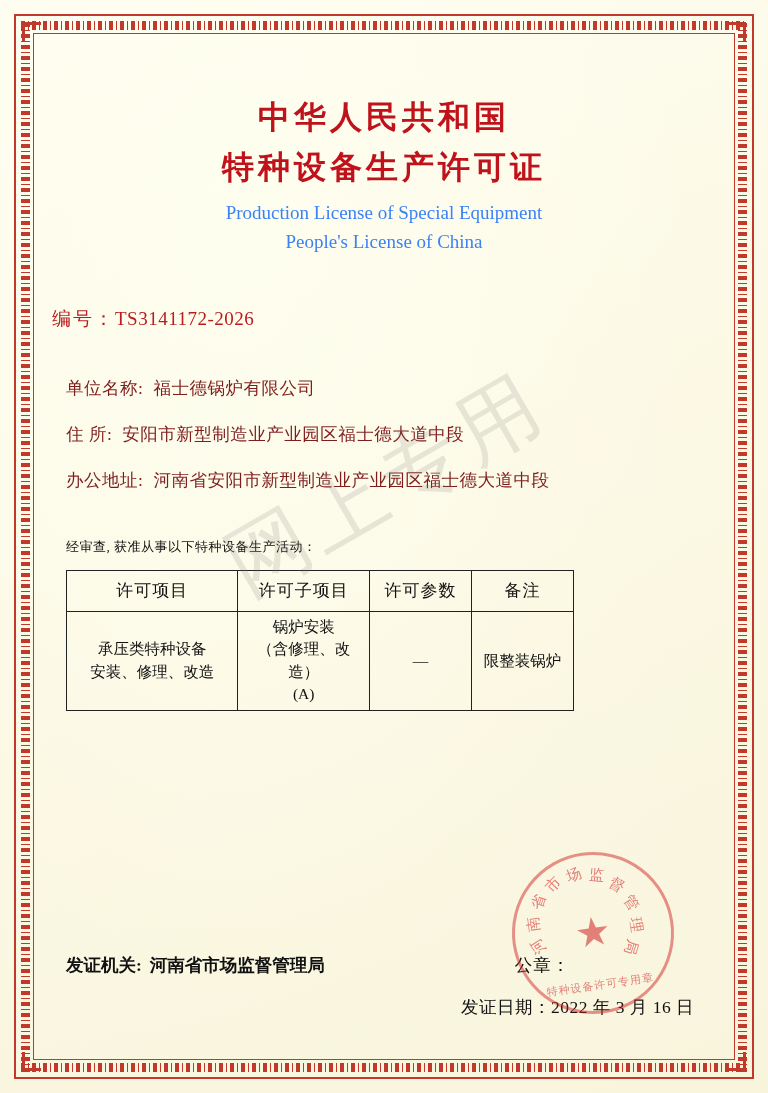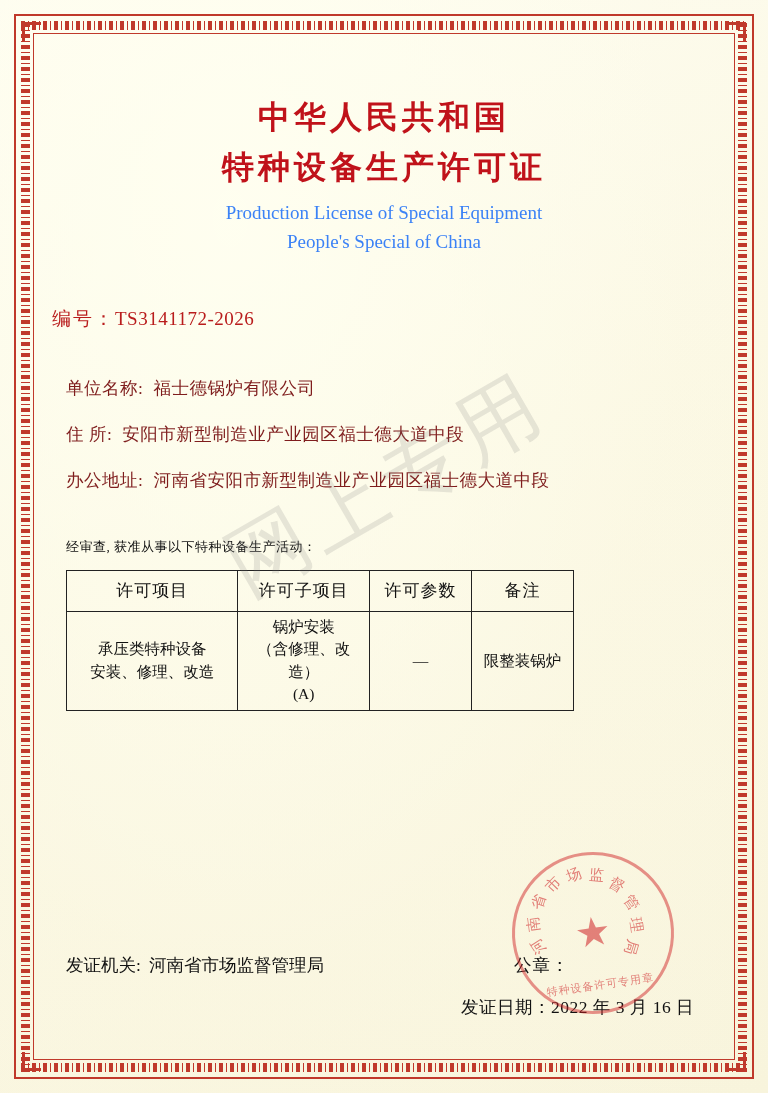--- a/index.html
+++ b/index.html
@@ -211,21 +211,21 @@
     right: 0;
     bottom: 8px;
     font-size: 17.5px;
     color: #111;
   }
   .footer-row {
     display: flex;
     align-items: baseline;
     margin-bottom: 18px;
   }
-  .issuer-block { display: flex; align-items: flex-end; }
+  .issuer-block { display: flex; align-items: flex-end; font-weight: bold; }
   .seal-label {
     margin-left: 190px;
     letter-spacing: 1px;
     color: #111;
   }
   .date-row {
     text-align: right;
     padding-right: 22px;
     margin-bottom: 22px;
     letter-spacing: 0.5px;
@@ -307,21 +307,21 @@
   <div class="corner tr"></div>
   <div class="corner bl"></div>
   <div class="corner br"></div>
   <div class="border-inner"></div>
 
   <div class="content">
 
     <div class="title-zh-1">中华人民共和国</div>
     <div class="title-zh-2">特种设备生产许可证</div>
     <div class="title-en-1">Production License of Special Equipment</div>
-    <div class="title-en-2">People's Special of China</div>
+    <div class="title-en-2">People's License of China</div>
 
     <div class="cert-no">
       <span class="label">编号：</span><span class="value">TS3141172-2026</span>
     </div>
 
     <div class="fields">
       <div class="field-row">
         <span class="field-label spread1">单位名称:</span>
         <span class="field-value">福士德锅炉有限公司</span>
       </div>

